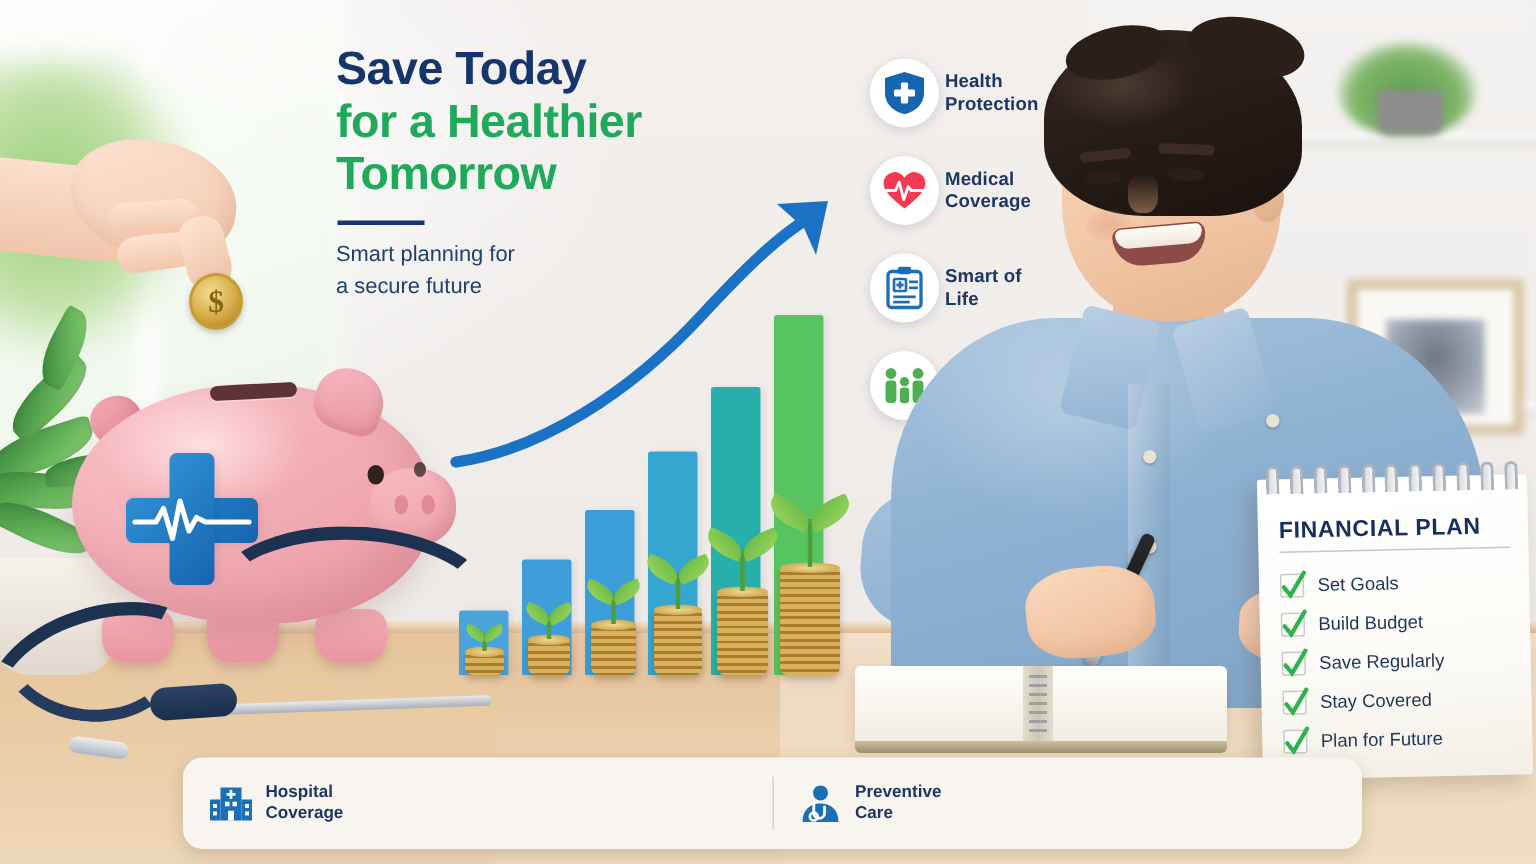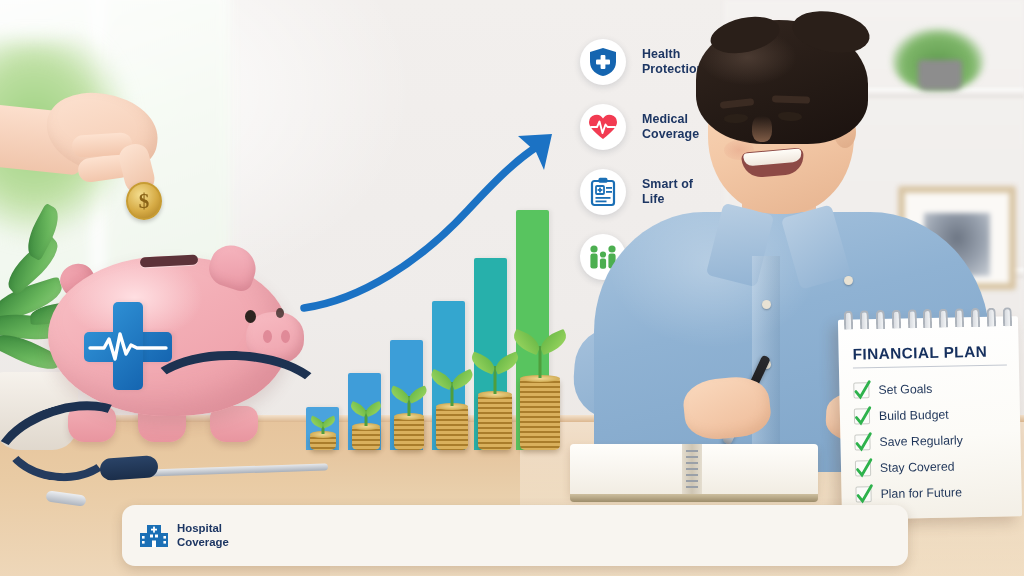--- a/index.html
+++ b/index.html
@@ -238,21 +238,21 @@
   .sprout .stem{
     position:absolute; left:50%; bottom:0; width:3px; background:#4f9e3d; transform:translateX(-50%);
   }
   .sprout .lf{
     position:absolute; background:linear-gradient(150deg,#62b443,#9fd862);
     border-radius:70% 8% 70% 8%;
   }
 
   
   .features{ position:absolute; left:580px; top:34px; width:135px; }
-  .feature{ display:flex; align-items:center; gap:16px; height:56px; margin-bottom:9px; }
+  .feature{ display:flex; align-items:center; gap:4px; height:56px; margin-bottom:9px; }
   .f-badge{
     width:46px; height:46px; border-radius:50%; background:#fff;
     box-shadow:0 2px 7px rgba(40,50,70,.16);
     display:flex; align-items:center; justify-content:center; flex:0 0 46px;
   }
   .f-label{
     font-size:12.4px; font-weight:bold; color:#1d3663; line-height:1.18; letter-spacing:.1px;
   }
 
   
@@ -731,20 +731,30 @@
           <svg width="18" height="22" viewBox="0 0 18 22">
               <path d="M2.5 12 L6.8 17.5 L16 2.5" stroke="#2eb24c" stroke-width="2.8" fill="none" stroke-linecap="round"></path>
             </svg>
         </div>
         <div class="np-text">Plan for Future</div>
       </div>
 
     </div>
   </div>
 
+  <div class="headline">
+    <div class="hl-line hl-1">Save Today</div>
+    <div class="hl-line hl-2">for a Healthier</div>
+    <div class="hl-line hl-3">Tomorrow</div>
+    <div class="hl-divider"></div>
+    <div class="subtitle">
+      <div>Smart planning for</div>
+      <div>a secure future</div>
+    </div>
+  </div>
 
   <div class="bottombar">
 
 
     <div class="bb-item">
       <div class="bb-icon">
         <svg width="30" height="26" viewBox="0 0 30 26">
           <rect x="8" y="2" width="14" height="22" fill="#1b6fb5"></rect>
           <rect x="1" y="10" width="7" height="14" fill="#1b6fb5"></rect>
           <rect x="22" y="10" width="7" height="14" fill="#1b6fb5"></rect>
@@ -759,17 +769,31 @@
           <rect x="24.4" y="18" width="2.6" height="2.6" fill="#fff"></rect>
         </svg>
       </div>
       <div class="bb-label">
         <div>Hospital</div>
         <div>Coverage</div>
       </div>
     </div>
 
 
+    <div class="bb-item">
+      <div class="bb-icon">
+        <svg width="30" height="26" viewBox="0 0 30 26">
+          <circle cx="15" cy="5.6" r="5" fill="#1b6fb5"></circle>
+          <path d="M3 25 C3 16.5 8.4 12.6 15 12.6 C21.6 12.6 27 16.5 27 25 Z" fill="#1b6fb5"></path>
+          <path d="M10.5 13 V19 A3.6 3.6 0 0 0 17.7 19 V15" stroke="#fff" stroke-width="1.9" fill="none" stroke-linecap="round"></path>
+          <circle cx="10.5" cy="21.4" r="2.6" fill="none" stroke="#fff" stroke-width="1.8"></circle>
+        </svg>
+      </div>
+      <div class="bb-label">
+        <div>Preventive</div>
+        <div>Care</div>
+      </div>
+    </div>
 
 
   </div>
 
 </div>
 
 </body></html>

